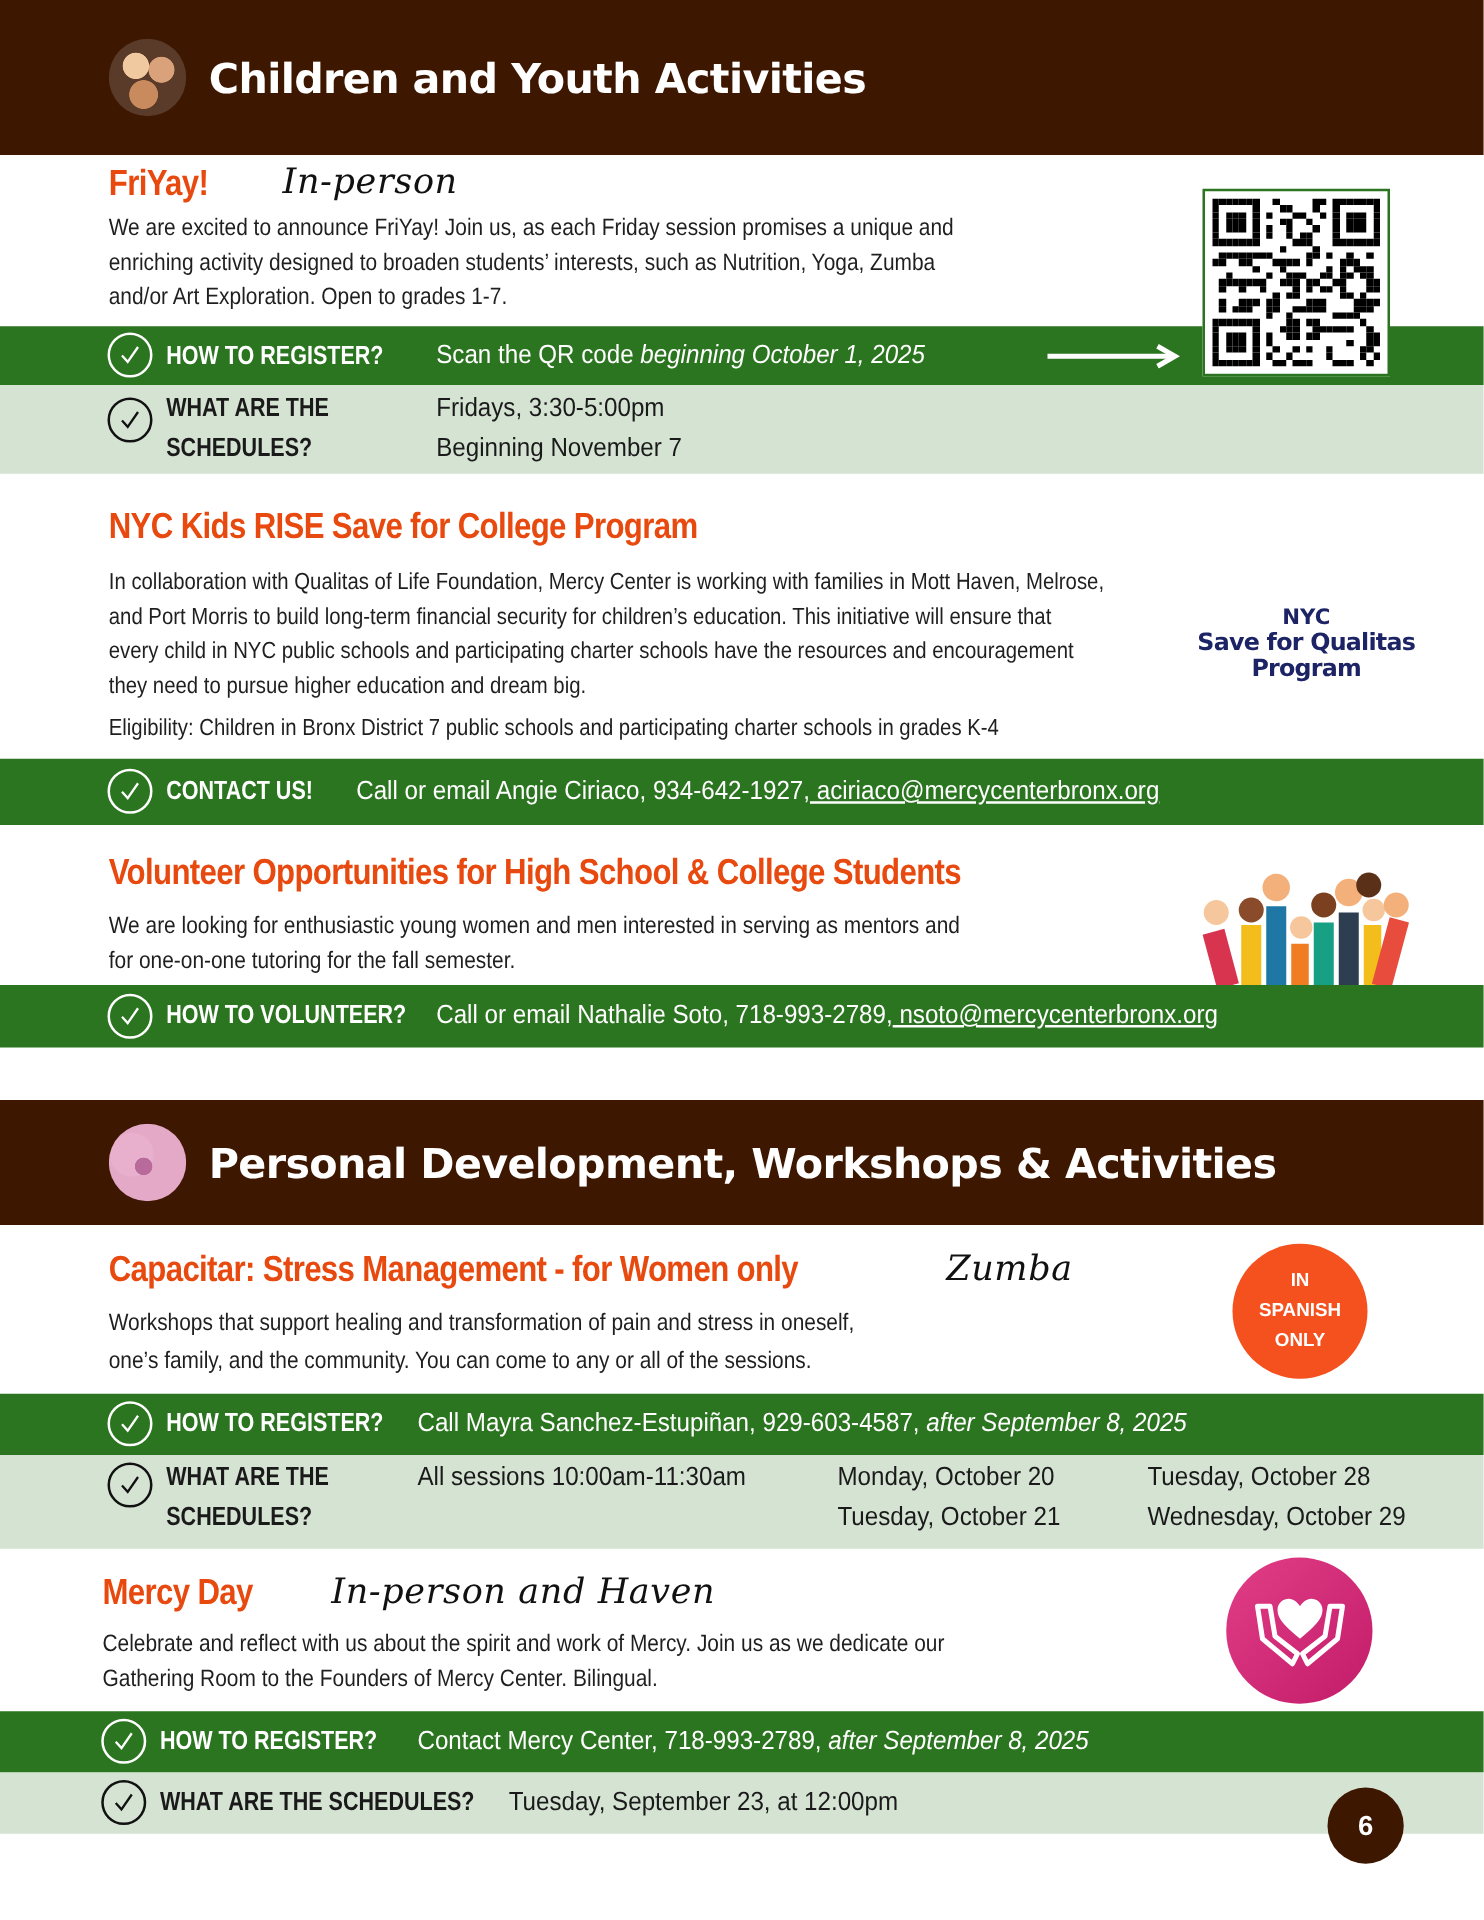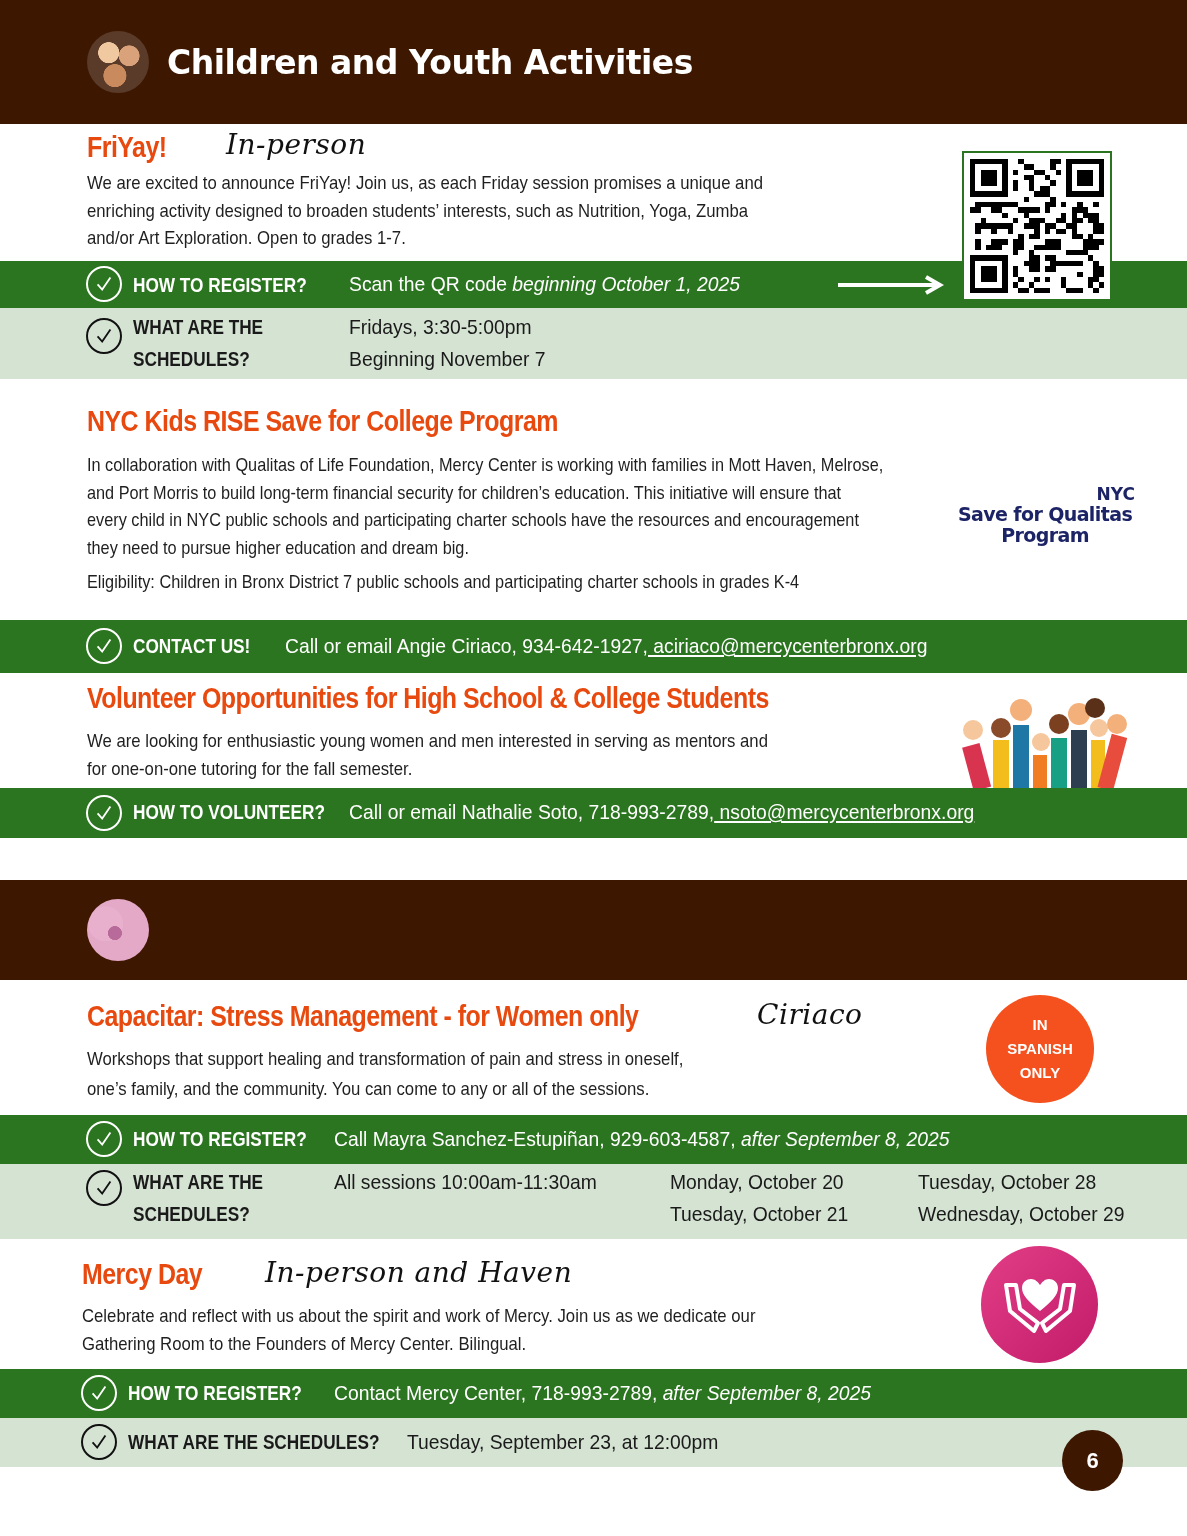--- a/index.html
+++ b/index.html
@@ -19,21 +19,21 @@
   .label { position: absolute; font-weight: bold; font-size: 21px; transform: scaleX(0.82); transform-origin: left top; white-space: nowrap; line-height: 32px; }
   .value { position: absolute; font-size: 21px; transform: scaleX(0.92); transform-origin: left top; white-space: nowrap; line-height: 32px; }
   .value a, .link { color: inherit; text-decoration: underline; }
   .qr { position: absolute; left: 962px; top: 151px; width: 150px; height: 150px; background: #fff; border: 2px solid #2c7520; padding: 6px; }
   .qr-grid { width: 100%; height: 100%; display: grid; grid-template-columns: repeat(25, 1fr); grid-template-rows: repeat(25, 1fr); }
   .qr-grid div { background: #000; }
   .badge-spanish { position: absolute; left: 986px; top: 995px; width: 108px; height: 108px; border-radius: 50%; background: #f4511e; color: #fff; display: flex; flex-direction: column; align-items: center; justify-content: center; font-weight: bold; font-size: 15px; line-height: 24px; text-align: center; }
   .heart-badge { position: absolute; left: 981px; top: 1246px; width: 117px; height: 117px; border-radius: 50%; background: linear-gradient(135deg, #e23d86, #c21c6a); display: flex; align-items: center; justify-content: center; }
   .page-num { position: absolute; left: 1062px; top: 1430px; width: 61px; height: 61px; border-radius: 50%; background: #3d1700; color: #fff; font-weight: bold; font-size: 22px; display: flex; align-items: center; justify-content: center; }
   .kids-logo { position: absolute; left: 955px; top: 484px; width: 180px; text-align: center; font-family: "DejaVu Sans", sans-serif; font-weight: bold; }
-  .kids-logo .nyc { color: #1d2466; font-size: 17px; line-height: 20px; text-align: right; }
+  .kids-logo .nyc { color: #1d2466; font-size: 17px; line-height: 20px; }
   .kids-logo .rise { font-size: 33px; line-height: 38px; letter-spacing: -1px; }
   .kids-logo .kids { color: #e8264f; }
   .kids-logo .rs { color: #f37b2a; }
   .kids-logo .tm { font-size: 8px; color: #888; vertical-align: top; }
   .kids-logo .sub { color: #1d2466; font-size: 19px; line-height: 21px; letter-spacing: -0.6px; }
 </style>
 </head>
 <body>
 
 <div class="section-header" style="top:0; height:124px;">
@@ -721,21 +721,21 @@
   <div>they need to pursue higher education and dream big.</div>
 </div>
 <div class="body-text" style="left:87px; top:568px; font-size:18.5px;">Eligibility: Children in Bronx District 7 public schools and participating charter schools in grades K-4</div>
 
 <div class="kids-logo">
   <div class="nyc">NYC</div>
   <div class="sub">Save for Qualitas</div>
   <div class="sub">Program</div>
 </div>
 
-<div class="band green" style="top:607px; height:53px;margin-top:13px;">
+<div class="band green" style="top:607px; height:53px;">
   <div class="check" style="left:86px; top:8px;">
     <svg viewBox="0 0 24 24">
         <path d="M5 12.5 L10 18 L19 5" fill="none" stroke="#fff" stroke-width="2"></path>
       </svg>
   </div>
   <div class="label" style="left:133px; top:10px;">CONTACT US!</div>
   <div class="value" style="left:285px; top:10px;">
     <span>Call or email Angie Ciriaco, 934-642-1927,</span><a class="link"> aciriaco@mercycenterbronx.org</a>
   </div>
 </div>
@@ -775,24 +775,25 @@
       </svg>
   </div>
   <div class="label" style="left:133px; top:8px;">HOW TO VOLUNTEER?</div>
   <div class="value" style="left:349px; top:8px;">
     <span>Call or email Nathalie Soto, 718-993-2789,</span><a class="link"> nsoto@mercycenterbronx.org</a>
   </div>
 </div>
 
 <div class="section-header" style="top:880px; height:100px;">
   <div class="avatar" style="background: radial-gradient(circle at 45% 55%, #b86a9a 0 14%, transparent 15%), radial-gradient(circle at 30% 40%, #e8b0cc 0 30%, transparent 31%), #e5a9c8;"></div>
+  <h1>Personal Development, Workshops &amp; Activities</h1>
 </div>
 
 <div class="title" style="left:87px; top:1000px;">Capacitar: Stress Management - for Women only</div>
-<div class="script" style="left:757px; top:998px;">Ciriaco</div>
+<div class="script" style="left:757px; top:998px;">Zumba</div>
 <div class="body-text" style="left:87px; top:1044px; line-height:30px;">
   <div>Workshops that support healing and transformation of pain and stress in oneself,</div>
   <div>one’s family, and the community. You can come to any or all of the sessions.</div>
 </div>
 
 <div class="badge-spanish">
   <div>IN</div>
   <div>SPANISH</div>
   <div>ONLY</div>
 </div>

